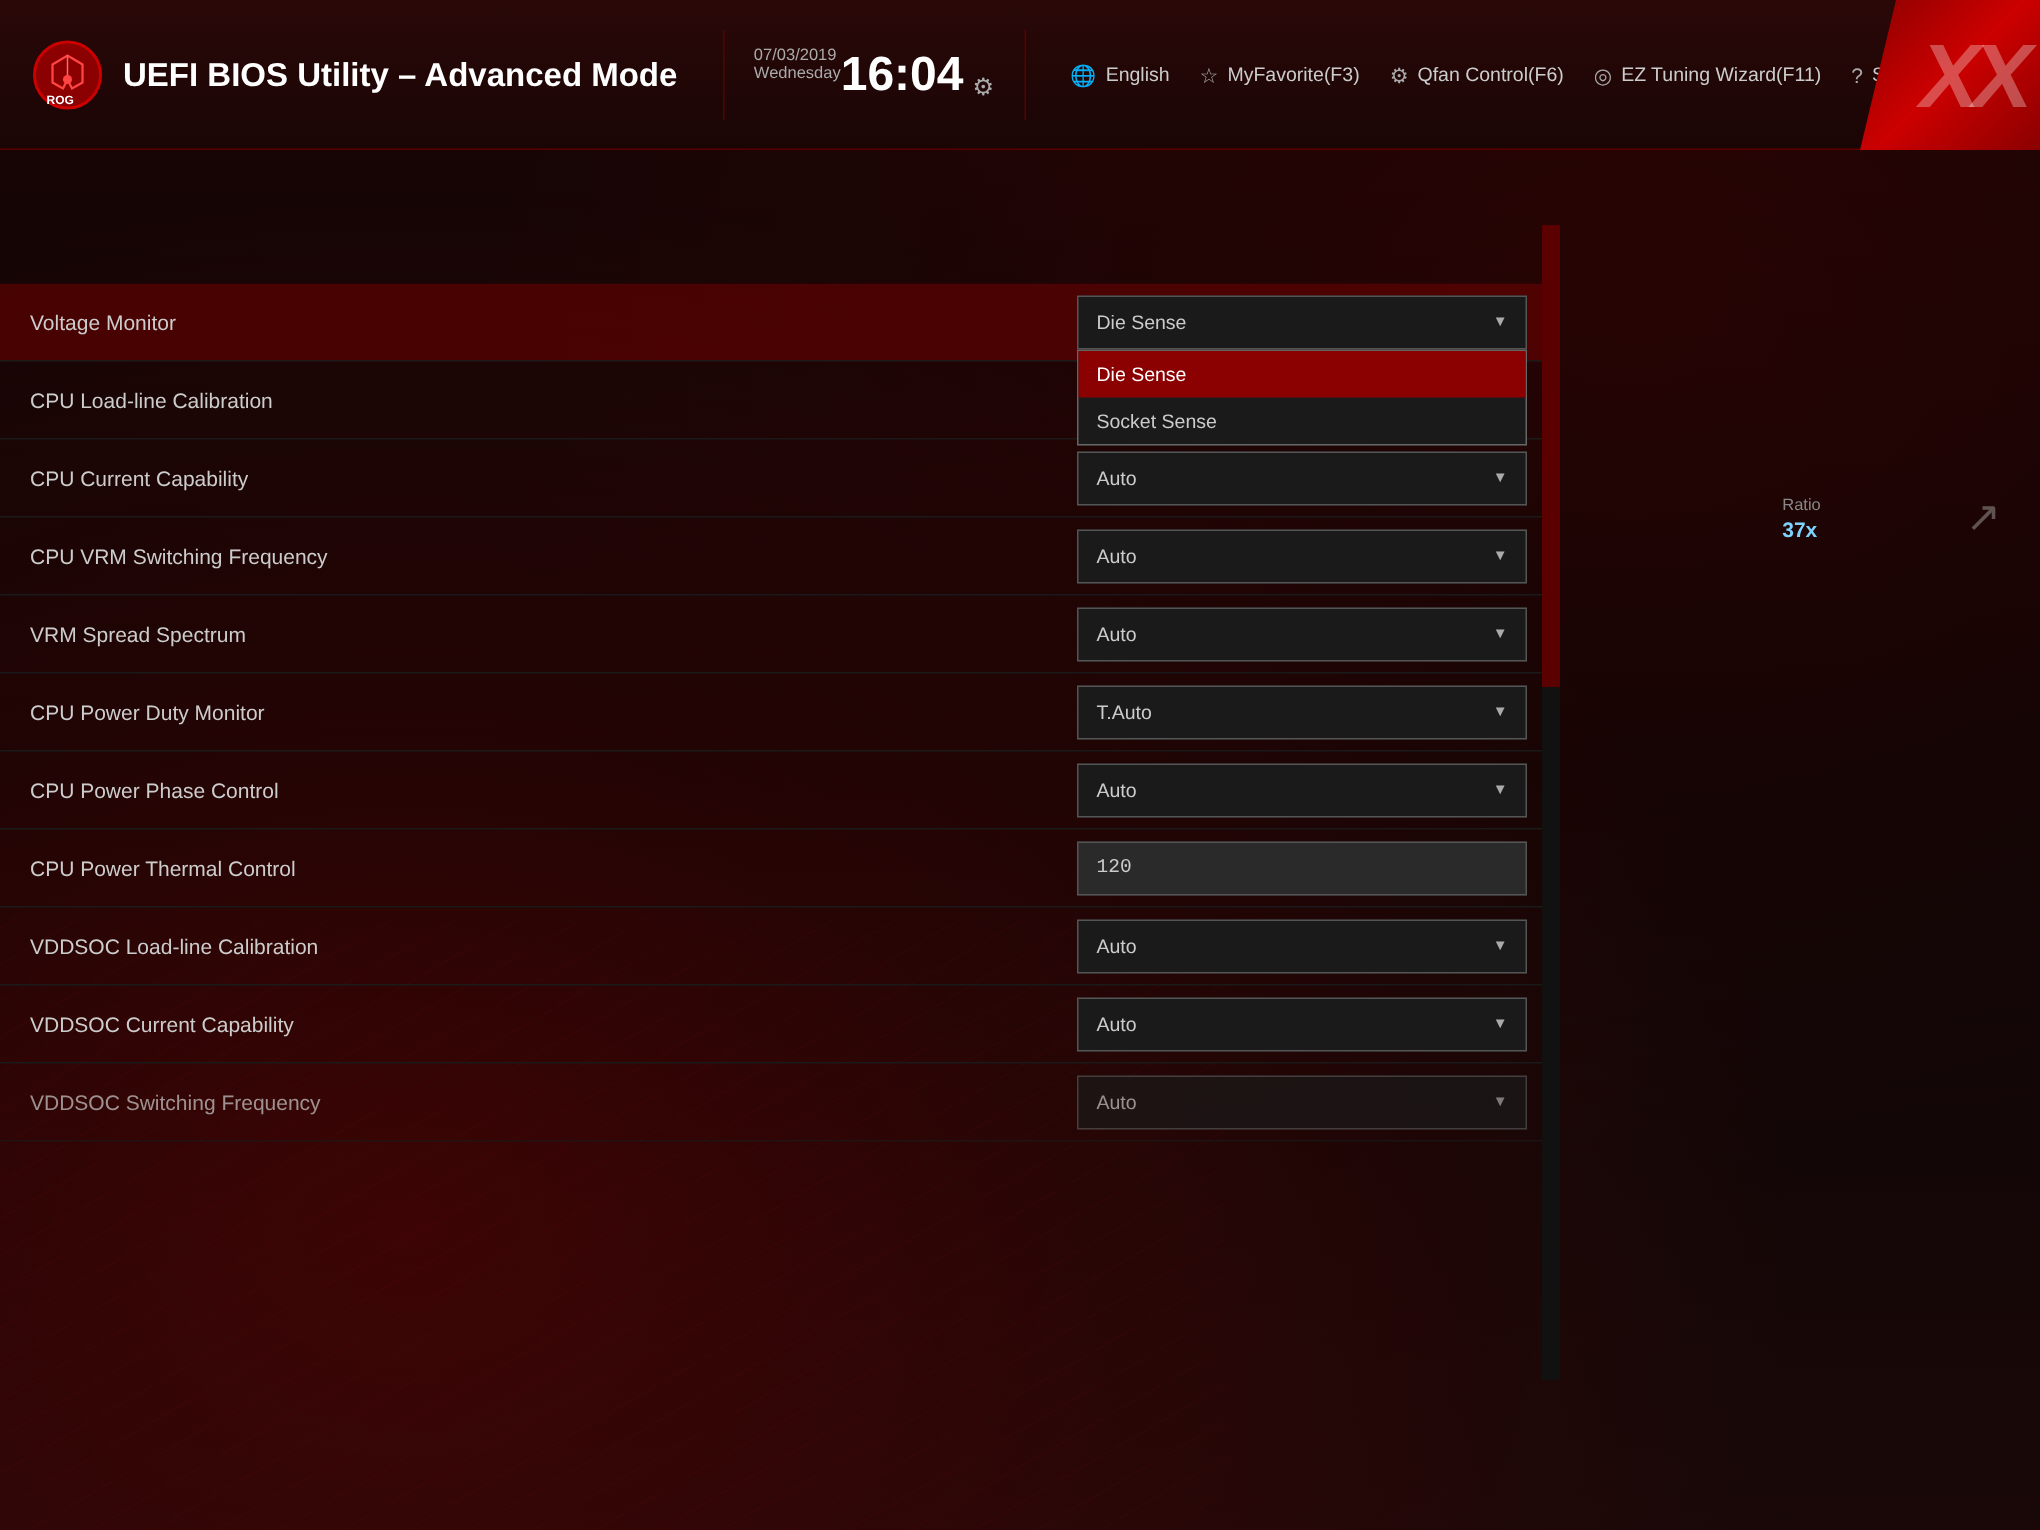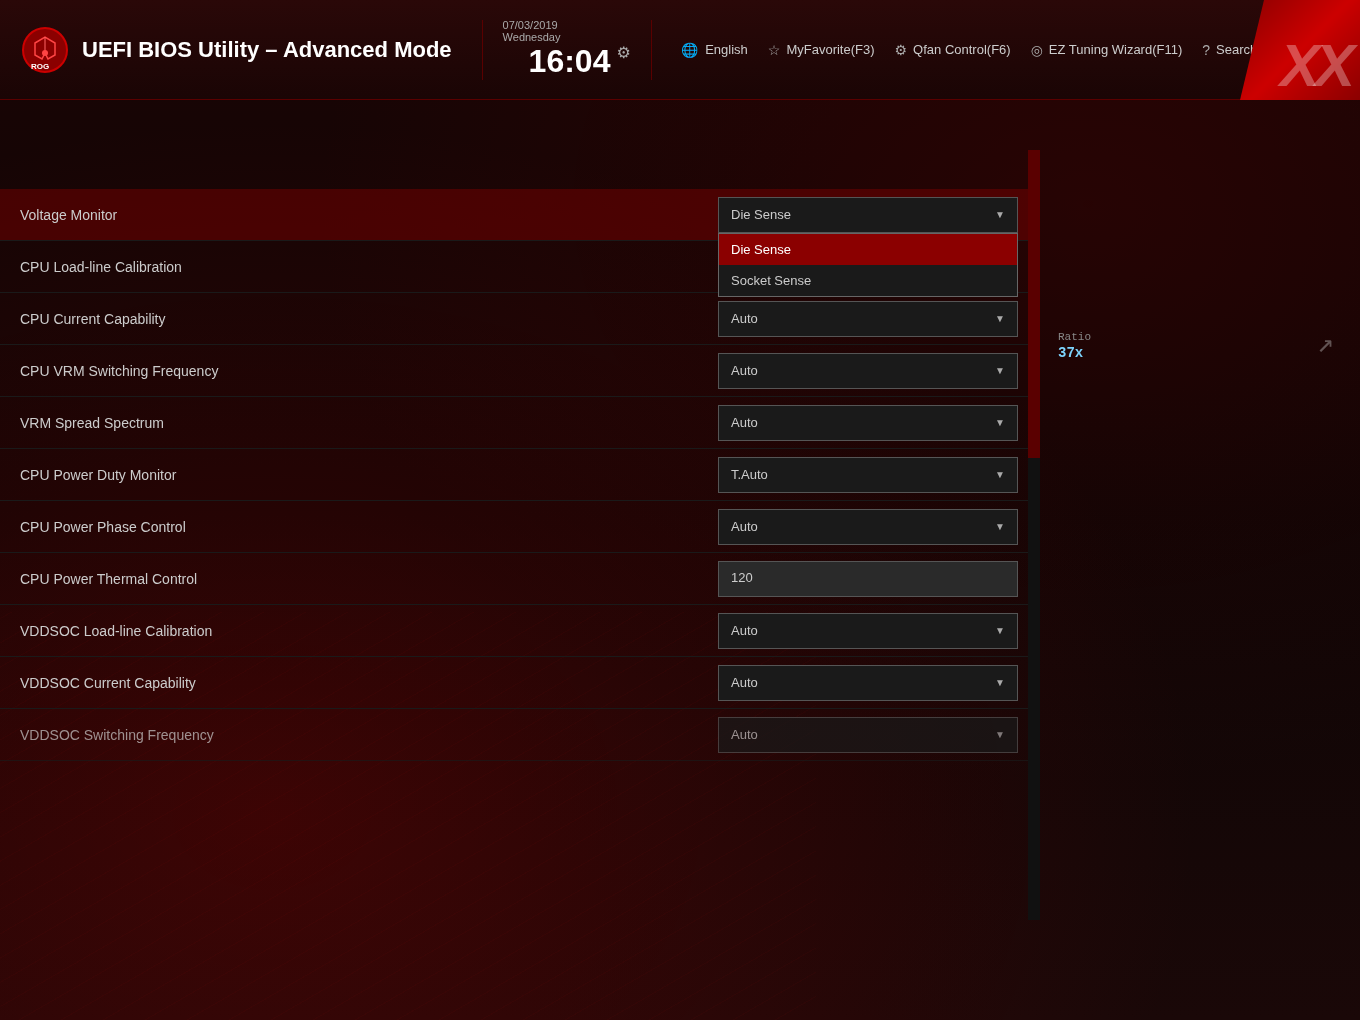--- a/index.html
+++ b/index.html
@@ -84,34 +84,32 @@
 
     .header-divider {
       width: 1px;
       height: 60px;
       background: #5a0000;
       flex-shrink: 0;
     }
 
     .datetime-area {
       display: flex;
-      flex-direction: column;
       align-items: flex-start;
     }
 
     .date-text {
       color: #aaa;
       font-size: 11px;
     }
 
     .time-area {
       display: flex;
-      align-items: flex-start;
+      align-items: flex-end;
       gap: 6px;
-      margin-left: 26px;
     }
 
     .time-text {
       color: #ffffff;
       font-size: 32px;
       font-weight: bold;
     }
 
     .gear-icon-time {
       color: #aaa;
@@ -143,21 +141,21 @@
     
     .xx-decoration {
       position: absolute;
       top: 0;
       right: 0;
       width: 120px;
       height: 100px;
       background: linear-gradient(135deg, #8B0000 0%, #cc0000 50%, #8B0000 100%);
       clip-path: polygon(20% 0%, 100% 0%, 100% 100%, 0% 100%);
       display: flex;
-      align-items: flex-end;
+      align-items: center;
       justify-content: flex-end;
       padding-right: 10px;
       z-index: 10;
     }
 
     .xx-text {
       color: rgba(255,255,255,0.3);
       font-size: 60px;
       font-weight: 900;
       letter-spacing: -5px;
@@ -291,20 +289,21 @@
 
     
     .input-field {
       width: 100%;
       background: #2a2a2a;
       border: 1px solid #555;
       color: #cccccc;
       padding: 8px 12px;
       font-size: 13px;
       height: 36px;
+      font-family: Liberation Mono, monospace;
     }
 
     
     .dropdown-open-container {
       position: relative;
     }
 
     .dropdown-options {
       position: absolute;
       top: 36px;
@@ -381,23 +380,22 @@
 
     .hw-section-title {
       color: #cc6600;
       font-size: 16px;
       font-weight: bold;
       margin-bottom: 12px;
     }
 
     .hw-row {
       display: flex;
-      justify-content: flex-start;
+      justify-content: center;
       margin-bottom: 8px;
-      font-family: Liberation Mono, monospace;
     }
 
     .hw-col {
       display: flex;
       flex-direction: column;
     }
 
     .hw-label {
       color: #888;
       font-size: 11px;

